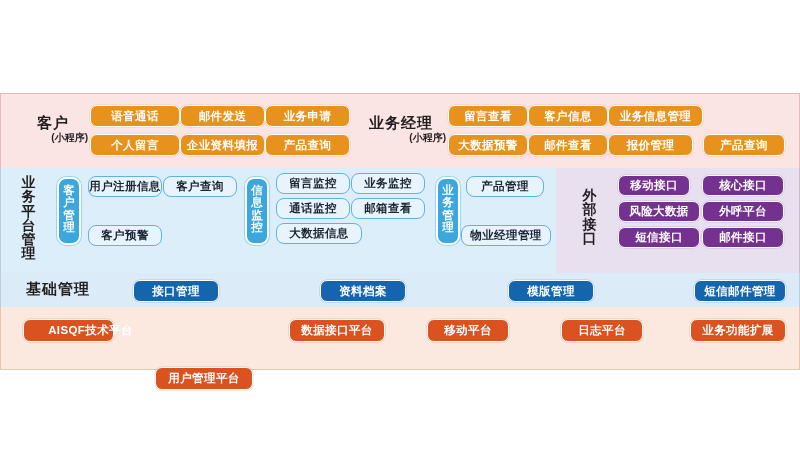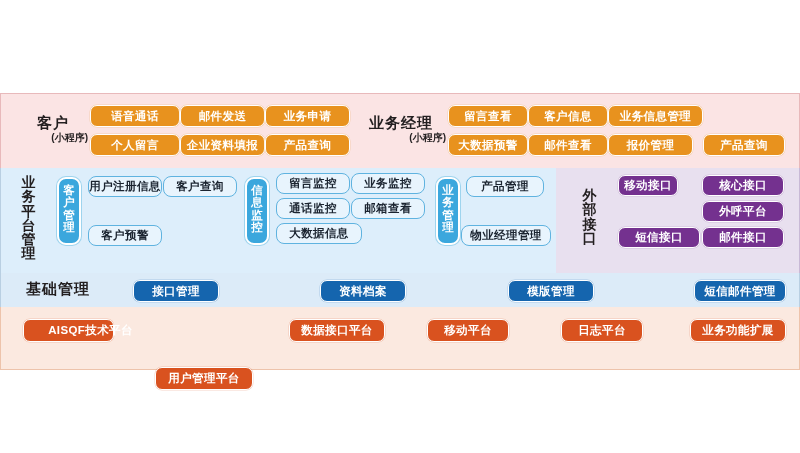--- a/index.html
+++ b/index.html
@@ -252,22 +252,23 @@
 
   <div class="band band-purple"></div>
 
   <div class="side-label-v" style="left:581px; top:95px;">
     <span>外</span>
       <span>部</span>
       <span>接</span>
       <span>口</span>
   </div>
 
-  <div class="pill pill-purple" style="left:618px; top:82px; width:60px;">移动接口</div>
+  <div class="pill pill-purple" style="left:618px; top:82px; width:72px;">移动接口</div>
   <div class="pill pill-purple" style="left:702px; top:82px; width:82px;">核心接口</div>
+  <div class="pill pill-purple" style="left:618px; top:108px; width:82px;">风险大数据</div>
   <div class="pill pill-purple" style="left:702px; top:108px; width:82px;">外呼平台</div>
   <div class="pill pill-purple" style="left:618px; top:134px; width:82px;">短信接口</div>
   <div class="pill pill-purple" style="left:702px; top:134px; width:82px;">邮件接口</div>
 
   <div class="band band-base"></div>
 
   <div class="side-label" style="left:18px; top:188px; width:80px;">
     <div class="main">基础管理</div>
   </div>
 

